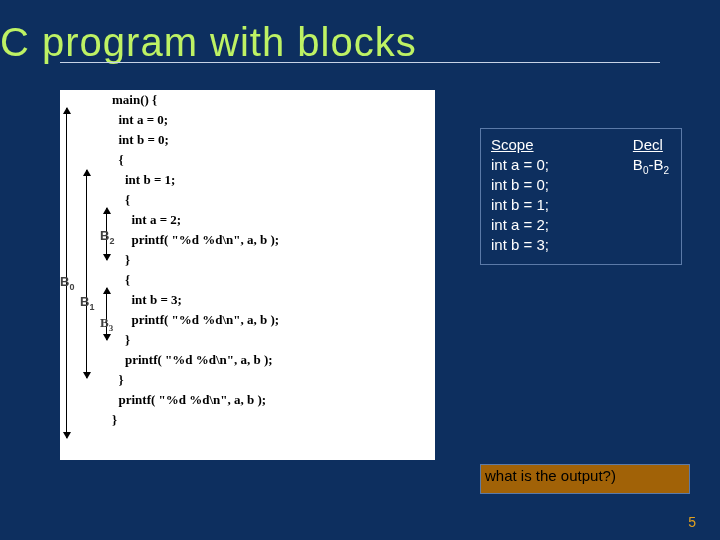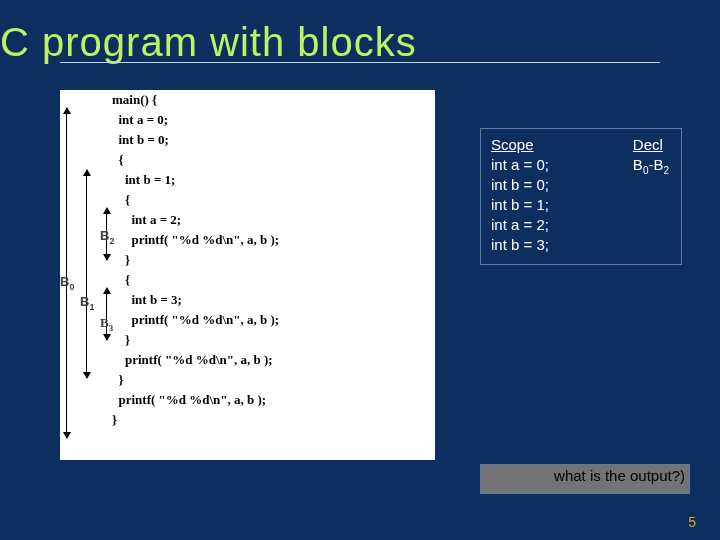--- a/index.html
+++ b/index.html
@@ -104,25 +104,24 @@
   .scope-col sub { font-size: 10px; vertical-align: sub; }
 
   
   .outbox {
     position: absolute;
     top: 464px;
     left: 480px;
     width: 200px;
     height: 26px;
     border: 1px solid #5b7aa8;
-    background: #737373;
+    background: #a16207;
     color: #000;
     font-size: 15px;
     padding: 2px 4px 0 4px;
-    text-align: right;
   }
 
   .pagenum {
     position: absolute;
     bottom: 10px;
     right: 24px;
     color: #e0a020;
     font-size: 14px;
   }
 </style>

